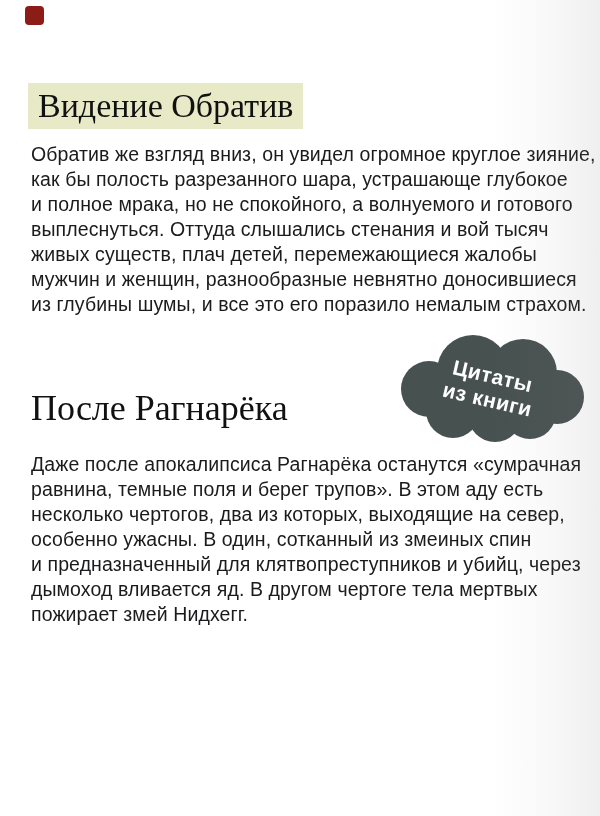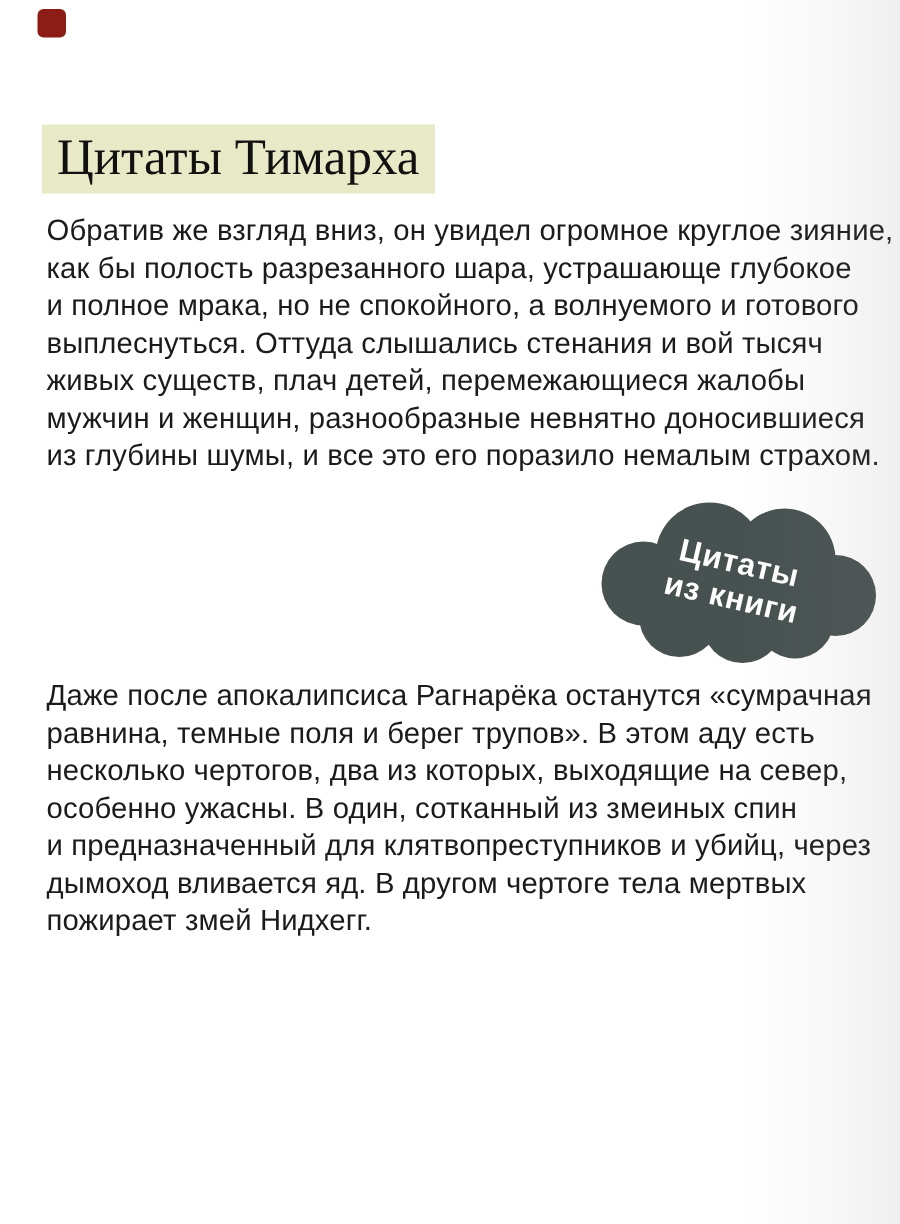--- a/index.html
+++ b/index.html
@@ -95,21 +95,21 @@
     letter-spacing: 0.5px;
   }
 </style>
 </head>
 <body>
 
 <div class="page">
 
   <span class="bookmark"></span>
 
-  <h1 class="h-serif title-1">Цитаты Тимарха</h1>
+  <h1 class="h-serif title-1">Видение Обратив</h1>
 
   <p class="body-text para-1">Обратив же взгляд вниз, он увидел огромное круглое зияние,
 как бы полость разрезанного шара, устрашающе глубокое
 и полное мрака, но не спокойного, а волнуемого и готового
 выплеснуться. Оттуда слышались стенания и вой тысяч
 живых существ, плач детей, перемежающиеся жалобы
 мужчин и женщин, разнообразные невнятно доносившиеся
 из глубины шумы, и все это его поразило немалым страхом.</p>
 
   <div class="cloud-badge">
@@ -119,20 +119,21 @@
       <circle cx="128" cy="40" r="34" fill="#475150"></circle>
       <circle cx="162" cy="64" r="27" fill="#475150"></circle>
       <circle cx="58" cy="78" r="27" fill="#475150"></circle>
       <circle cx="100" cy="82" r="27" fill="#475150"></circle>
       <circle cx="135" cy="80" r="26" fill="#475150"></circle>
     </svg>
     <div class="cloud-text">Цитаты
 из книги</div>
   </div>
 
+  <h1 class="h-serif title-2">После Рагнарёка</h1>
 
   <p class="body-text para-2">Даже после апокалипсиса Рагнарёка останутся «сумрачная
 равнина, темные поля и берег трупов». В этом аду есть
 несколько чертогов, два из которых, выходящие на север,
 особенно ужасны. В один, сотканный из змеиных спин
 и предназначенный для клятвопреступников и убийц, через
 дымоход вливается яд. В другом чертоге тела мертвых
 пожирает змей Нидхегг.</p>
 
   <div class="edge-shade"></div>

